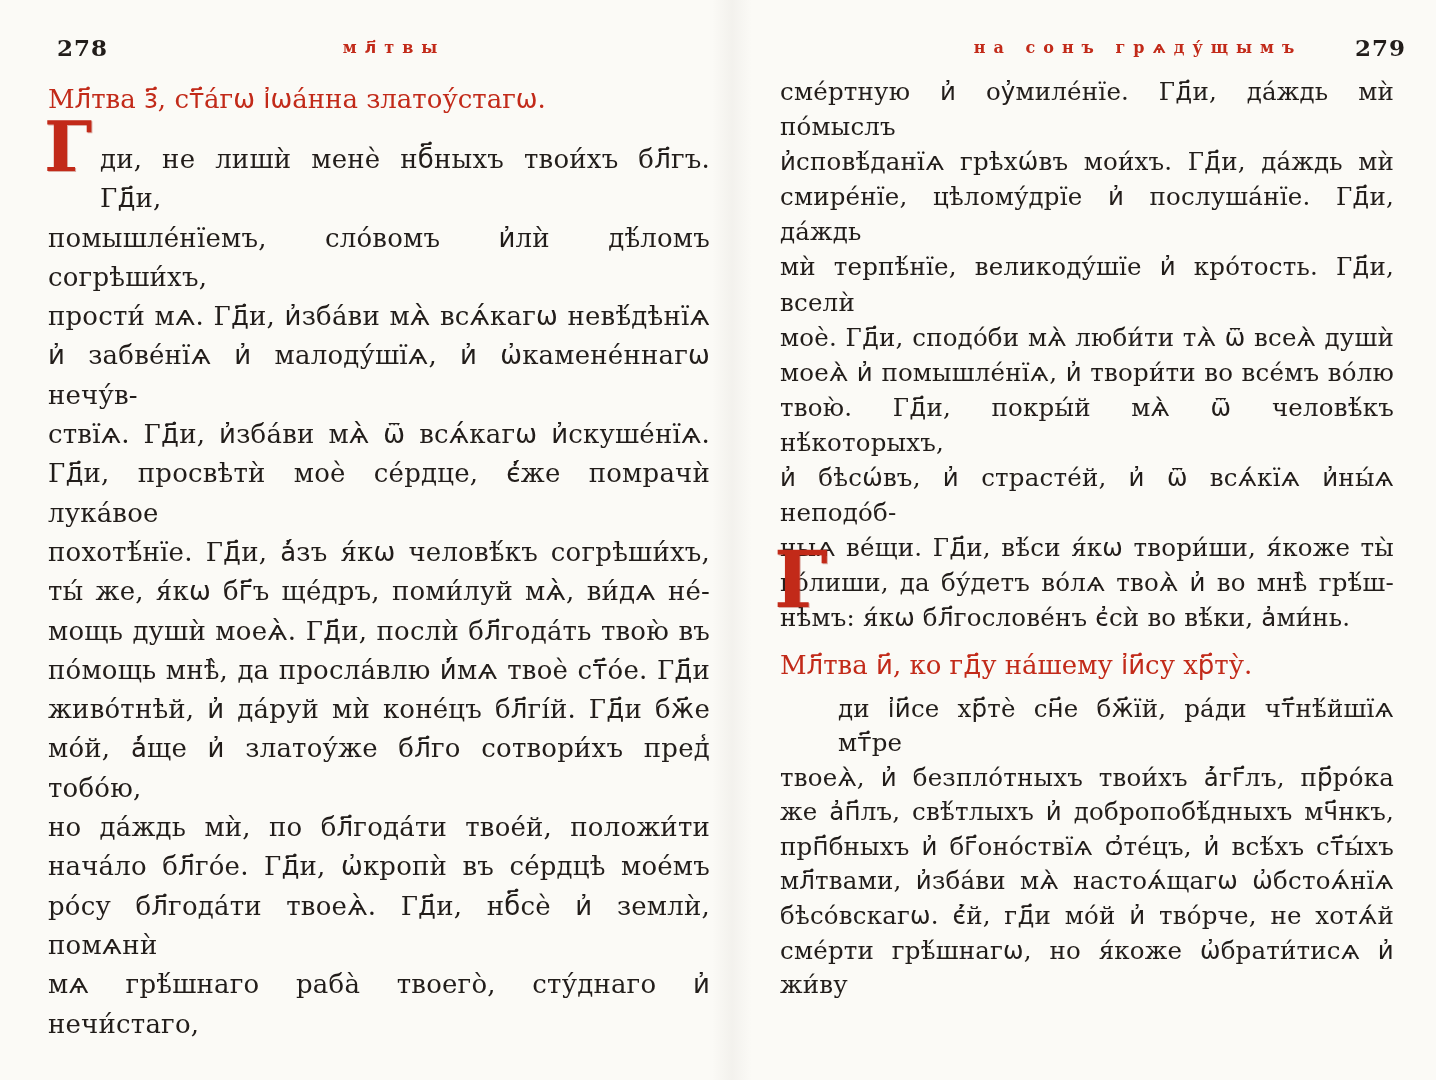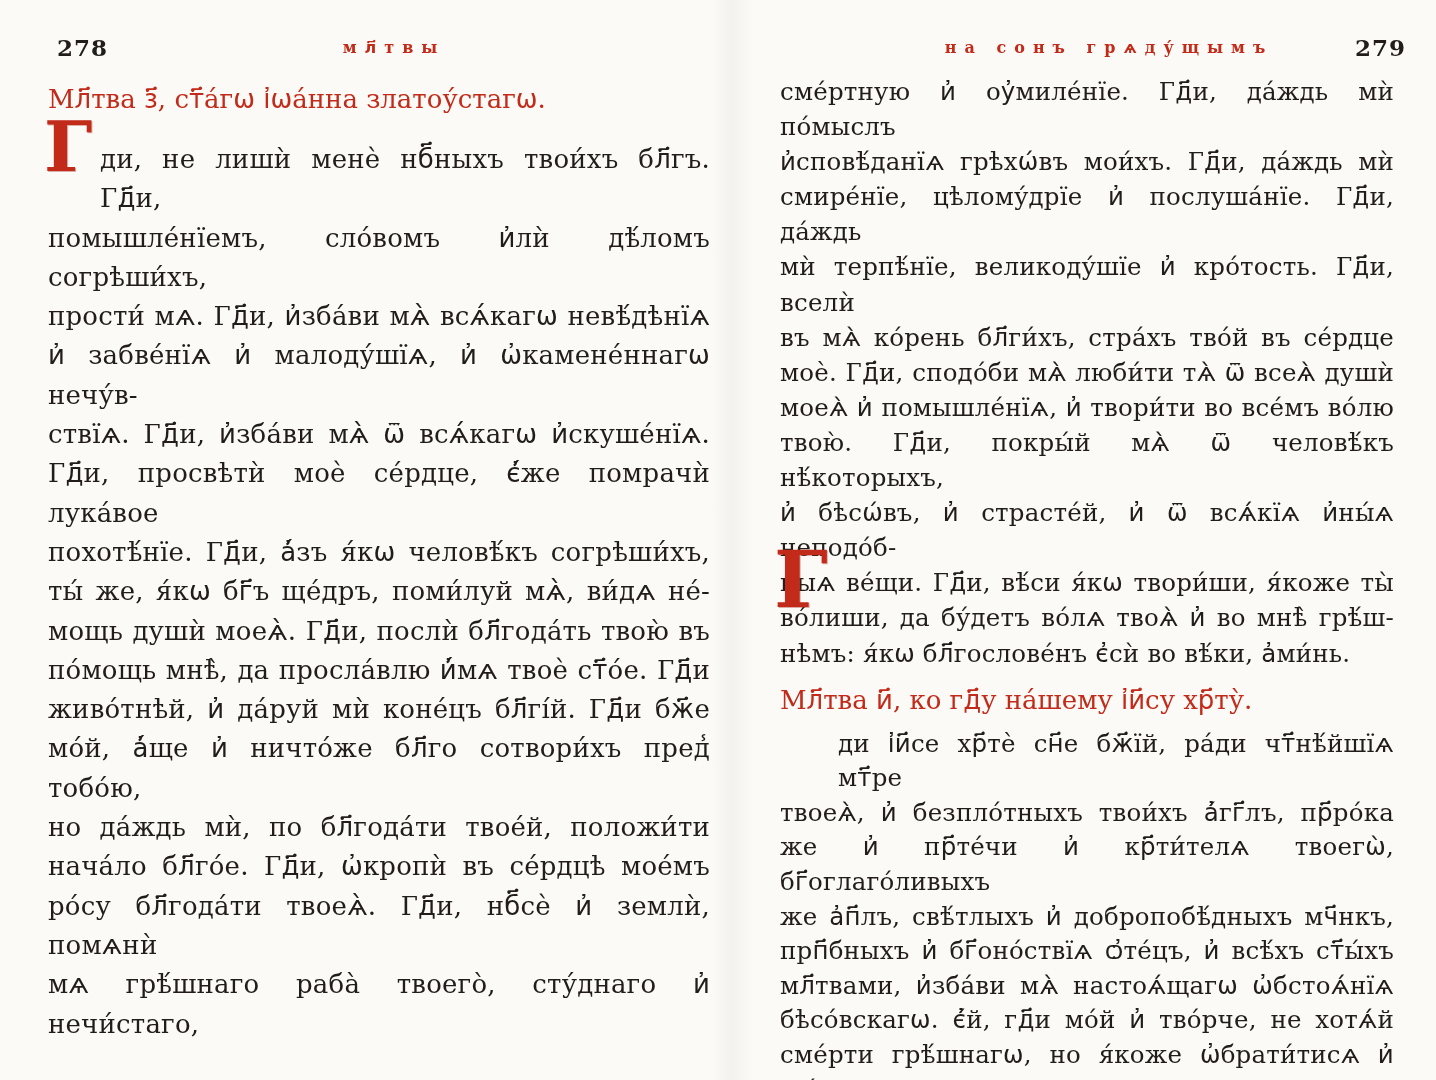--- a/index.html
+++ b/index.html
@@ -18,21 +18,21 @@
   }
   .pagenum { position:absolute; top:34px; font-size:23px; font-weight:bold; letter-spacing:1px; }
   .pagenum.pn-left  { left:57px; }
   .pagenum.pn-right { left:1355px; }
   .runhead {
     position:absolute; top:38px; font-size:16px; font-weight:bold;
     letter-spacing:8px; color: var(--red, #c22a19); white-space:nowrap;
     transform: translateX(-50%);
   }
   .runhead.rh-left  { left:394px; }
-  .runhead.rh-right { left:1109px; }
+  .runhead.rh-right { left:1138px; }
 
   .col { position:absolute; top:0; }
   .col.col-left  { left:48px;  width:662px; }
   .col.col-right { left:780px; width:614px; }
 
   .heading {
     color: var(--red, #c22a19); text-align:left; white-space:nowrap;
     font-size:26px; line-height:30px;
   }
   .col-left  .heading { margin:84px 0 0 0; }
@@ -82,50 +82,48 @@
         <div class="line j">помышле́нїемъ, сло́вомъ и҆лѝ дѣ́ломъ согрѣши́хъ,</div>
         <div class="line j">прости́ мѧ. Гд҃и, и҆зба́ви мѧ̀ всѧ́кагѡ невѣ́дѣнїѧ</div>
         <div class="line j">и҆ забве́нїѧ и҆ малоду́шїѧ, и҆ ѡ҆камене́ннагѡ нечу́в-</div>
         <div class="line j">ствїѧ. Гд҃и, и҆зба́ви мѧ̀ ѿ всѧ́кагѡ и҆скуше́нїѧ.</div>
         <div class="line j">Гд҃и, просвѣтѝ моѐ се́рдце, є҆́же помрачѝ лука́вое</div>
         <div class="line j">похотѣ́нїе. Гд҃и, а҆́зъ я́кѡ человѣ́къ согрѣши́хъ,</div>
         <div class="line j">ты́ же, я́кѡ бг҃ъ ще́дръ, поми́луй мѧ̀, ви́дѧ не́-</div>
         <div class="line j">мощь душѝ моеѧ̀. Гд҃и, послѝ бл҃года́ть твою̀ въ</div>
         <div class="line j">по́мощь мнѣ̀, да просла́влю и҆́мѧ твоѐ ст҃о́е. Гд҃и</div>
         <div class="line j">живо́тнѣй, и҆ да́руй мѝ коне́цъ бл҃гі́й. Гд҃и бж҃е</div>
-        <div class="line j">мо́й, а҆́ще и҆ ничто́же бл҃го сотвори́хъ пред̾ тобо́ю,</div>
+        <div class="line j">мо́й, а҆́ще и҆ златоу́же бл҃го сотвори́хъ пред̾ тобо́ю,</div>
         <div class="line j">но да́ждь мѝ, по бл҃года́ти твое́й, положи́ти</div>
         <div class="line j">нача́ло бл҃го́е. Гд҃и, ѡ҆кропѝ въ се́рдцѣ мое́мъ</div>
         <div class="line j">ро́су бл҃года́ти твоеѧ̀. Гд҃и, нб҃сѐ и҆ землѝ, помѧнѝ</div>
         <div class="line j">мѧ грѣ́шнаго раба̀ твоего̀, сту́днаго и҆ нечи́стаго,</div>
       </div>
 
   </div>
 
   <div class="col col-right">
     <div class="spacer-top"></div>
     <div class="lines upper">
         <div class="line j">сме́ртную и҆ оу҆миле́нїе. Гд҃и, да́ждь мѝ по́мыслъ</div>
         <div class="line j">и҆сповѣ́данїѧ грѣхѡ́въ мои́хъ. Гд҃и, да́ждь мѝ</div>
         <div class="line j">смире́нїе, цѣлому́дрїе и҆ послуша́нїе. Гд҃и, да́ждь</div>
         <div class="line j">мѝ терпѣ́нїе, великоду́шїе и҆ кро́тость. Гд҃и, вселѝ</div>
-        <div class="line j">въ мѧ̀ ко́рень бл҃ги́хъ, стра́хъ тво́й въ се́рдце</div>
         <div class="line j">моѐ. Гд҃и, сподо́би мѧ̀ люби́ти тѧ̀ ѿ всеѧ̀ душѝ</div>
         <div class="line j">моеѧ̀ и҆ помышле́нїѧ, и҆ твори́ти во все́мъ во́лю</div>
         <div class="line j">твою̀. Гд҃и, покры́й мѧ̀ ѿ человѣ́къ нѣ́которыхъ,</div>
         <div class="line j">и҆ бѣсѡ́въ, и҆ страсте́й, и҆ ѿ всѧ́кїѧ и҆ны́ѧ неподо́б-</div>
         <div class="line j">ныѧ ве́щи. Гд҃и, вѣ́си я́кѡ твори́ши, я́коже ты̀</div>
         <div class="line j">во́лиши, да бу́детъ во́лѧ твоѧ̀ и҆ во мнѣ̀ грѣ́ш-</div>
         <div class="line end">нѣмъ: я́кѡ бл҃гослове́нъ є҆сѝ во вѣ́ки, а҆ми́нь.</div>
       </div>
     <div class="heading">Мл҃тва и҃, ко гд҃у на́шему і҆и҃су хр҃ту̀.</div>
     <div class="lines lower">
         <div class="line first-right">ди і҆и҃се хр҃тѐ сн҃е бж҃їй, ра́ди чт҃нѣ́йшїѧ мт҃ре</div>
         <div class="line j">твоеѧ̀, и҆ безпло́тныхъ твои́хъ а҆́гг҃лъ, пр҃ро́ка</div>
-        <div class="line j">же и҆ пр҃те́чи и҆ кр҃ти́телѧ твоегѡ̀, бг҃оглаго́ливыхъ</div>
         <div class="line j">же а҆п҃лъ, свѣ́тлыхъ и҆ добропобѣ́дныхъ мч҃нкъ,</div>
         <div class="line j">прп҃бныхъ и҆ бг҃оно́ствїѧ ѻ҆те́цъ, и҆ всѣ́хъ ст҃ы́хъ</div>
         <div class="line j">мл҃твами, и҆зба́ви мѧ̀ настоѧ́щагѡ ѡ҆бстоѧ́нїѧ</div>
         <div class="line j">бѣсо́вскагѡ. є҆́й, гд҃и мо́й и҆ тво́рче, не хотѧ́й</div>
         <div class="line j">сме́рти грѣ́шнагѡ, но я́коже ѡ҆брати́тисѧ и҆ жи́ву</div>
       </div>
 
   </div>
 
 </div>

